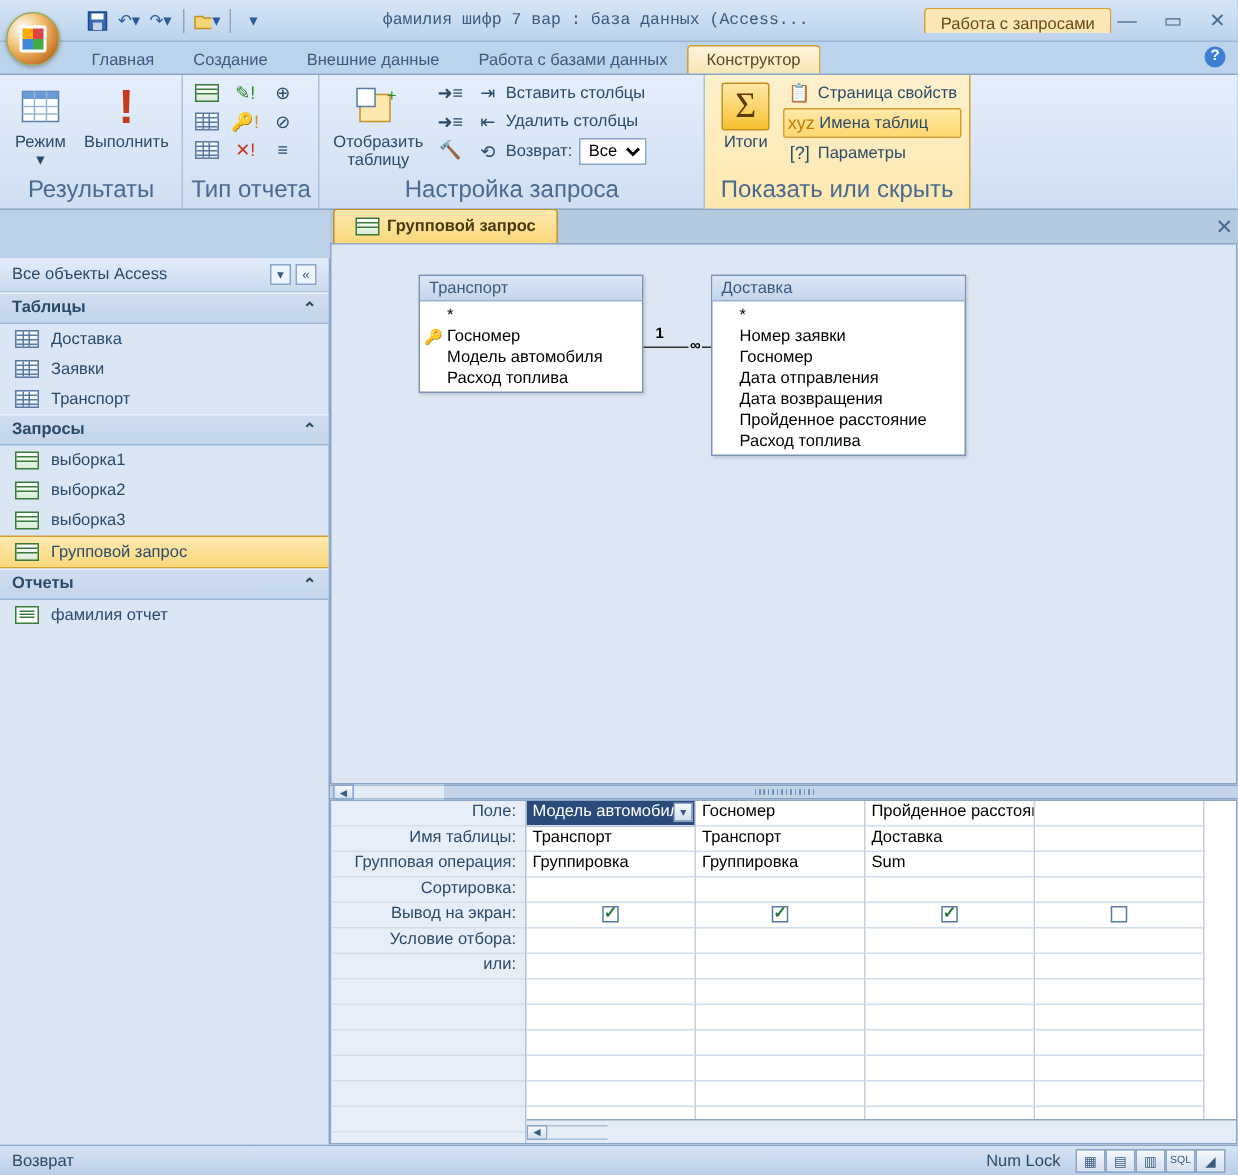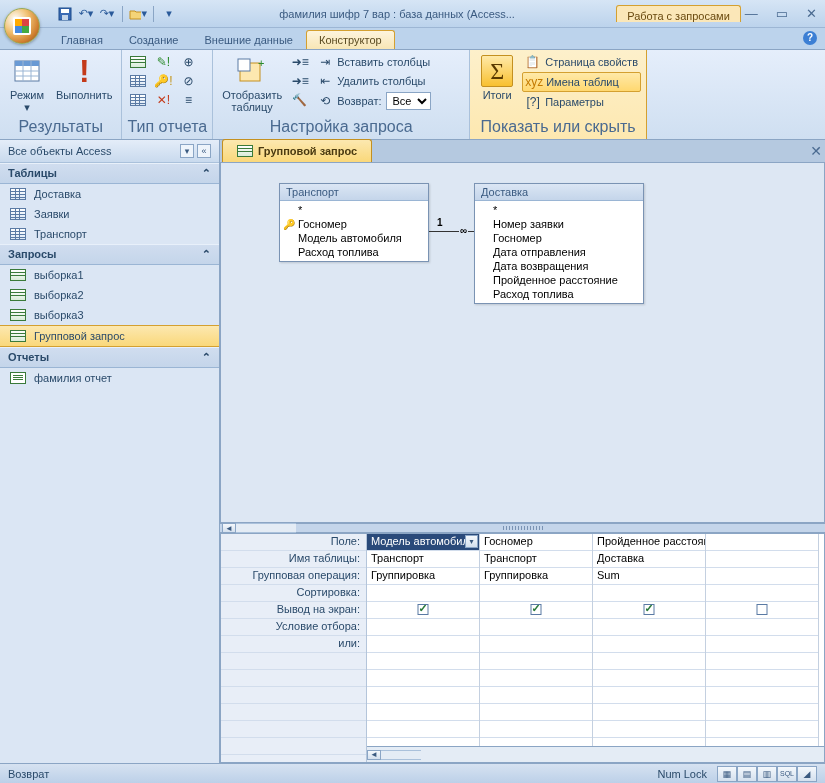--- a/index.html
+++ b/index.html
@@ -6,21 +6,21 @@
 body { width: 825px; height: 783px; background: #bcd0e8; overflow: hidden; position: relative; }
 
 
 .titlebar { height: 28px; background: linear-gradient(#d6e5f5,#bcd3ec); display: flex; align-items: center; padding: 0 4px; border-bottom: 1px solid #9db6d4; }
 .office-btn { width: 36px; height: 36px; border-radius: 50%; background: radial-gradient(circle at 30% 30%, #fff, #f0c070 40%, #d08030 70%, #804020); margin-right: 6px; position: relative; top: 12px; border: 1px solid #9a5; box-shadow: 0 1px 3px rgba(0,0,0,.3); z-index: 10; display:flex;align-items:center;justify-content:center;}
 .office-btn-inner{width:18px;height:18px;background:#fff;border-radius:2px;position:relative}
 .office-btn-inner::before{content:"";position:absolute;inset:2px;background:conic-gradient(#d44 0 25%, #4a4 0 50%, #48d 0 75%, #fa0 0)}
 .qat { display: flex; gap: 3px; align-items: center; margin-left: 10px; }
 .qat-btn { width: 18px; height: 18px; display: flex; align-items: center; justify-content: center; color: #2a5a9a; cursor: pointer; }
 .qat-sep { width: 1px; height: 16px; background: #8aa5c5; margin: 0 3px; }
-.title-text { flex: 1; text-align: center; color: #3a5a80; padding: 0 10px; white-space: nowrap; overflow: hidden; text-overflow: ellipsis;}
+.title-text { flex: 1; text-align: center; color: #3a5a80; padding: 0 10px; white-space: nowrap; overflow: hidden; text-overflow: ellipsis; font-family: Liberation Mono, monospace;}
 .win-ctrl { display: flex; gap: 10px; color: #4a6a90; }
 .win-ctrl span { cursor: pointer; padding: 2px 4px; font-size:13px;}
 .context-tab { background: #fbe7b8; padding: 4px 10px 0; border-radius: 3px 3px 0 0; border:1px solid #d4a030; border-bottom:none; color:#6a4a10;}
 
 
 .ribbon-tabs { height: 22px; display: flex; align-items: flex-end; padding-left: 48px; background: linear-gradient(#bcd3ec,#bcd3ec); border-bottom: 1px solid #8ba5c4; position:relative;}
 .ribbon-tab { padding: 3px 12px; color: #3a5a80; cursor: pointer; border: 1px solid transparent; border-bottom: none; }
 .ribbon-tab.context-active { background: linear-gradient(#fdf4dd,#f8e6b5); border-color: #d4a030; border-radius: 3px 3px 0 0; color:#5a4a20;}
 .help-icon{position:absolute;right:8px;top:3px;width:14px;height:14px;border-radius:50%;background:#3c7fd4;color:#fff;text-align:center;line-height:14px;font-weight:bold;font-size:10px;}
 
@@ -34,21 +34,21 @@
 .big-btn-label { text-align: center; color: #2a4a6a; font-size: 11px; line-height: 1.1; }
 .small-btn-col { display: flex; flex-direction: column; gap: 1px; }
 .small-btn { display: flex; align-items: center; gap: 4px; padding: 1px 3px; color: #2a4a6a; cursor:pointer; white-space:nowrap;}
 .small-icon { width: 16px; height: 16px; display:inline-flex;align-items:center;justify-content:center;font-size:12px; }
 .highlight-group{background:linear-gradient(#fdf0cb,#fde8b0);border-right-color:#d4a030}
 .highlight-btn{background:linear-gradient(#ffe9a8,#ffd870);border:1px solid #d4a030;border-radius:2px}
 .return-select{border:1px solid #8aa5c5;background:#fff;padding:1px 2px;font-size:11px}
 
 
 .main { display: flex; height: calc(100% - 28px - 22px - 90px - 20px); }
-.nav-pane { width: 220px; background: #dbe6f4; border-right: 1px solid #8ba5c4; display: flex; flex-direction: column; }
+.nav-pane { width: 220px; background: #dbe6f4; border-right: 1px solid #8ba5c4; display: flex; flex-direction: column; margin-top: 32px; }
 .nav-header { background: linear-gradient(#e4edf9,#c9daee); padding: 4px 8px; border-bottom: 1px solid #aac1db; display: flex; align-items: center; justify-content: space-between; color: #2a4a6a;}
 .nav-header-btns{display:flex;gap:3px;align-items:center}
 .nav-header-btn{width:14px;height:14px;border:1px solid #8aa5c5;background:#eef4fb;display:flex;align-items:center;justify-content:center;font-size:9px;color:#3a5a80}
 .nav-section { background: linear-gradient(#d0ddef,#c4d5ea); padding: 3px 8px; border-top:1px solid #e8f0fa; border-bottom:1px solid #9ab5d4; display:flex;justify-content:space-between;font-weight:bold;color:#2a4a6a;}
 .nav-item { padding: 4px 6px 4px 10px; display:flex;align-items:center;gap:8px;color:#2a4a6a;cursor:pointer;}
 .nav-item.selected{background:linear-gradient(#fce8b0,#fad87a);border:1px solid #d4a030;border-left:none;border-right:none}
 .obj-icon{width:16px;height:12px;border:1px solid #5a7aa4;background:linear-gradient(#fff,#dce8f5);position:relative;display:inline-block}
 .obj-icon.table::before{content:"";position:absolute;top:2px;left:0;right:0;height:1px;background:#5a7aa4;box-shadow:0 3px #5a7aa4,0 6px #5a7aa4}
 .obj-icon.table::after{content:"";position:absolute;top:0;bottom:0;left:4px;width:1px;background:#5a7aa4;box-shadow:4px 0 #5a7aa4}
 .obj-icon.query{border-color:#3a7a3a;background:linear-gradient(#fff,#d8ecd8)}
@@ -73,21 +73,21 @@
 
 
 .splitter{height:10px;background:#c4d5ea;border-top:1px solid #8ba5c4;border-bottom:1px solid #8ba5c4;display:flex;align-items:center;justify-content:center;position:relative}
 .splitter-grip{width:40px;height:4px;background:repeating-linear-gradient(90deg,#7a93b3 0 1px,transparent 1px 3px)}
 .splitter .hsbar{position:absolute;left:2px;display:flex;align-items:center;gap:0}
 .sb-btn{width:14px;height:10px;background:linear-gradient(#f4f8fc,#d4e0ee);border:1px solid #8aa5c5;display:flex;align-items:center;justify-content:center;font-size:8px;color:#3a5a80}
 .sb-track{width:60px;height:10px;background:#e4ecf5;border:1px solid #aac1db;border-left:none;border-right:none}
 
 
 .qbe { height: 230px; background: #fff; border: 1px solid #8ba5c4; display:flex;}
-.qbe-labels { width: 146px; background: #e8eef7; border-right: 1px solid #b4c5da;}
+.qbe-labels { width: 130px; background: #e8eef7; border-right: 1px solid #b4c5da;}
 .qbe-label { height: 17px; padding: 1px 6px; text-align: right; color: #2a4a6a; border-bottom: 1px solid #d2ddec;}
 .qbe-cols { flex:1; overflow:auto; position:relative;}
 .qbe-col-wrap{display:flex;width:max-content;min-width:100%}
 .qbe-col { width: 113px; border-right: 1px solid #c4d0e0;}
 .qbe-cell { height: 17px; padding: 1px 4px; border-bottom: 1px solid #d2ddec; white-space:nowrap; overflow:hidden;position:relative;}
 .qbe-cell.sel{background:#2a4a7a;color:#fff}
 .qbe-cell .chk{display:inline-block;width:11px;height:11px;border:1px solid #5a7aa4;background:#fff;position:relative;left:50%;transform:translateX(-50%);top:1px}
 .qbe-cell .chk.on::after{content:"✓";position:absolute;top:-3px;left:0;color:#2a7a3a;font-size:11px;font-weight:bold}
 .qbe-cell .dd{position:absolute;right:1px;top:1px;width:13px;height:13px;background:linear-gradient(#f4f8fc,#d4e0ee);border:1px solid #8aa5c5;text-align:center;font-size:8px;line-height:11px;color:#3a5a80}
 .qbe-bottom-sb{height:16px;border-top:1px solid #8ba5c4;background:#e4ecf5;display:flex;align-items:center}
@@ -130,20 +130,21 @@
     <span>—</span>
     <span>▭</span>
     <span>✕</span>
   </div>
 </div>
 
 <div class="ribbon-tabs">
   <div class="ribbon-tab">Главная</div>
   <div class="ribbon-tab">Создание</div>
   <div class="ribbon-tab">Внешние данные</div>
+  <div class="ribbon-tab">Работа с базами данных</div>
   <div class="ribbon-tab context-active">Конструктор</div>
   <div class="help-icon">?</div>
 </div>
 
 <div class="ribbon">
   <div class="ribbon-group">
     <div class="ribbon-group-body">
       <div class="big-btn">
         <div class="big-btn-icon">
             <svg width="28" height="28">

